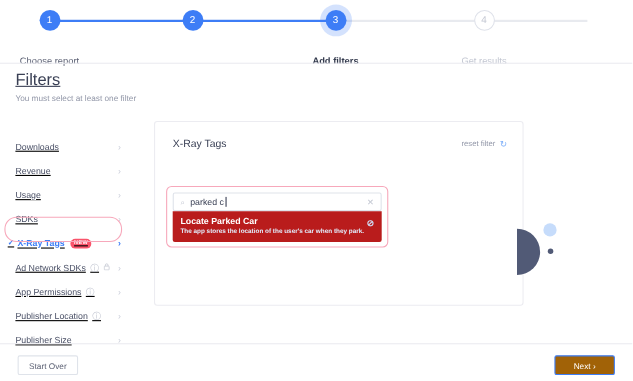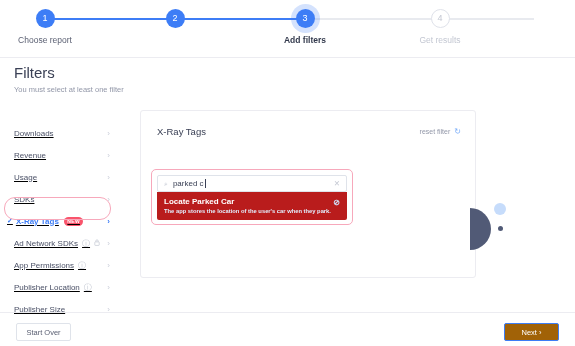--- a/index.html
+++ b/index.html
@@ -29,32 +29,32 @@
     margin: 9px auto 0; color: #fff; font-size: 9px; line-height: 19px;
     position: relative; z-index: 2;
   }
   .step.done .dot, .step.current .dot { background: #3d7df6; }
   .step.current .dot { box-shadow: 0 0 0 5px rgba(61,125,246,0.22); }
   .step.todo .dot {
     background: #ffffff; border: 1px solid #dfe2ea; color: #c3c7d2;
     line-height: 17px;
   }
   .step .lbl {
-    margin-top: 7px; font-size: 8.5px; color: #5b6073; white-space: nowrap;
+    margin-top: 22px; font-size: 8.5px; color: #5b6073; white-space: nowrap;
   }
   .step.current .lbl { color: #333a4d; font-weight: bold; }
   .step.todo .lbl { color: #c3c7d2; }
   .step.s1 { left: 0px; } .step.s2 { left: 130px; }
   .step.s3 { left: 260px; } .step.s4 { left: 395px; }
 
   .divider { position: absolute; left: 0; right: 0; height: 1px; background: #ececf1; }
 
   
   .filters-head { position: absolute; left: 14px; top: 64px; }
-  .filters-head h1 { font-size: 15px; color: #3a4055; font-weight: normal; }
+  .filters-head h1 { font-size: 15px; color: #3a4055; font-weight: normal; text-decoration: underline; }
   .filters-head p { font-size: 7.5px; color: #9297a8; margin-top: 4px; }
 
   
   .side-list { position: absolute; left: 14px; top: 122px; width: 96px; text-decoration: underline; }
   .side-row {
     position: relative; height: 22px; display: flex; align-items: center;
     font-size: 8px; color: #4a5066; white-space: nowrap;
   }
   .side-row .chev {
     position: absolute; right: 0; color: #c9cdd9; font-size: 8px;

